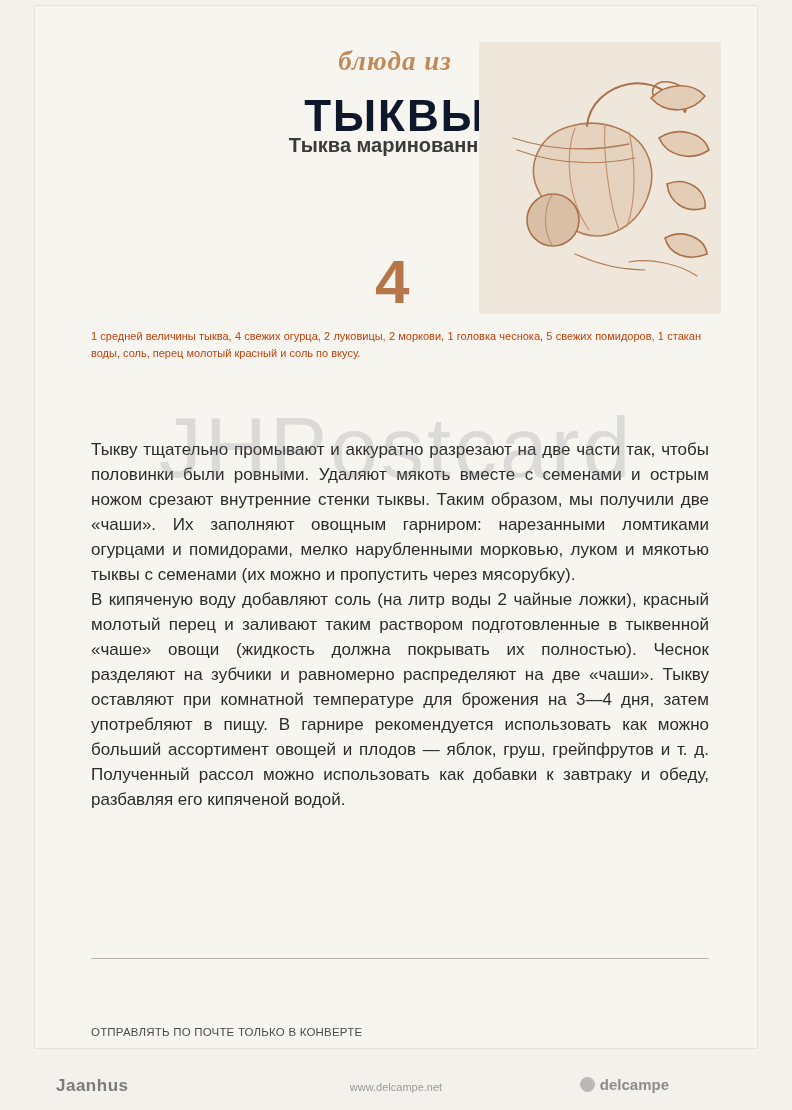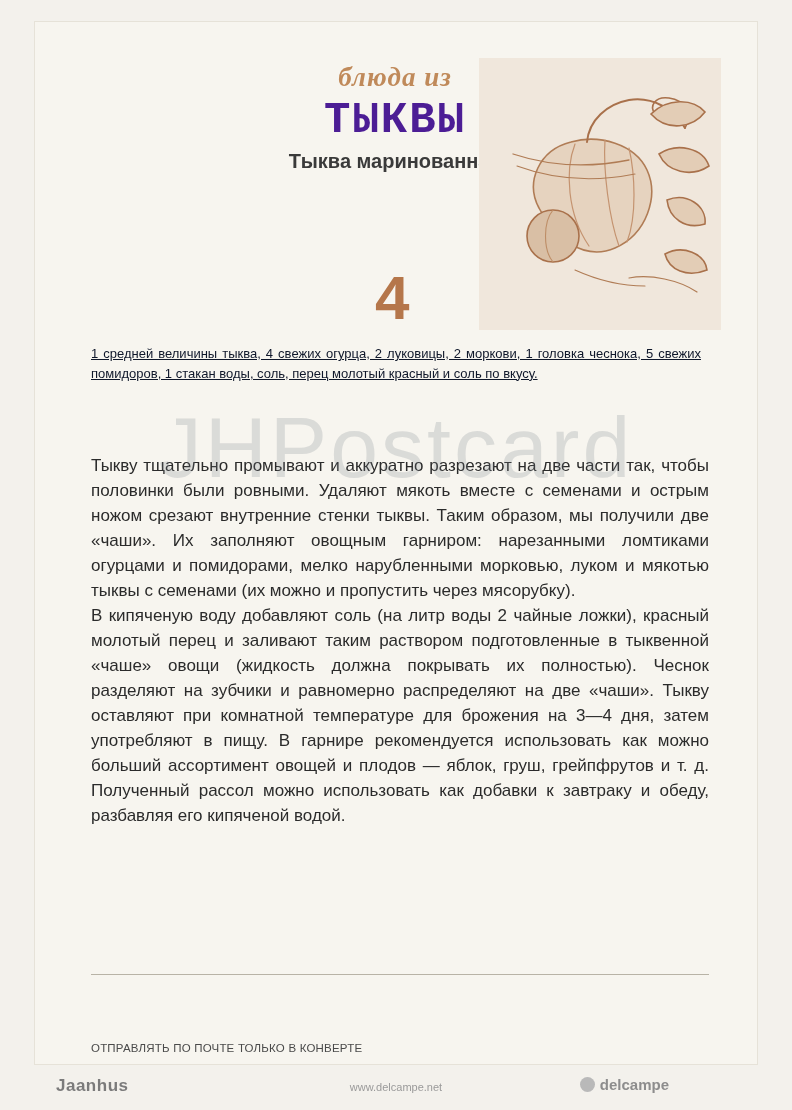--- a/index.html
+++ b/index.html
@@ -21,21 +21,21 @@
     left: 0; top: 0;
     width: 792px;
     height: 1110px;
     background: #f3f1ec;
   }
 
   
   #recipe-card {
     position: absolute;
     left: 35px;
-    top: 22px;
+    top: 6px;
     width: 722px;
     height: 1042px;
     background: #f7f5ef;
     box-shadow: 0 0 0 1px #e6e2d8;
   }
 
   
   #card-header {
     position: relative;
     height: 300px;
@@ -51,27 +51,27 @@
   #series-title-line1 {
     font-family: "Liberation Serif", serif;
     font-style: italic;
     font-weight: bold;
     font-size: 27px;
     color: #c08a5a;
     letter-spacing: 1px;
     line-height: 1;
   }
   #series-title-line2 {
-    font-family: Liberation Mono, monospace;
+    font-family: Liberation Sans, sans-serif;
     font-weight: bold;
     font-size: 44px;
-    color: #4c1d95;
+    color: #0f172a;
     letter-spacing: 2px;
     line-height: 1.05;
-    margin-top: 6px;
+    margin-top: 18px;
   }
 
   #recipe-title {
     position: absolute;
     left: 150px;
     top: 128px;
     width: 420px;
     text-align: center;
     font-size: 20px;
     font-weight: bold;
@@ -100,25 +100,24 @@
     overflow: hidden;
   }
   #illustration svg { display: block; }
 
   
   #ingredients {
     position: absolute;
     left: 56px;
     top: 322px;
     width: 610px;
-    font-size: 13px;
+    font-size: 11px;
     line-height: 1.5;
-    color: #0f172a;
+    color: #c2410c;
     text-align: justify;
-    text-decoration: underline;
   }
 
   #method {
     position: absolute;
     left: 56px;
     top: 432px;
     width: 618px;
     font-size: 17px;
     line-height: 1.47;
     color: #2b2b2b;

